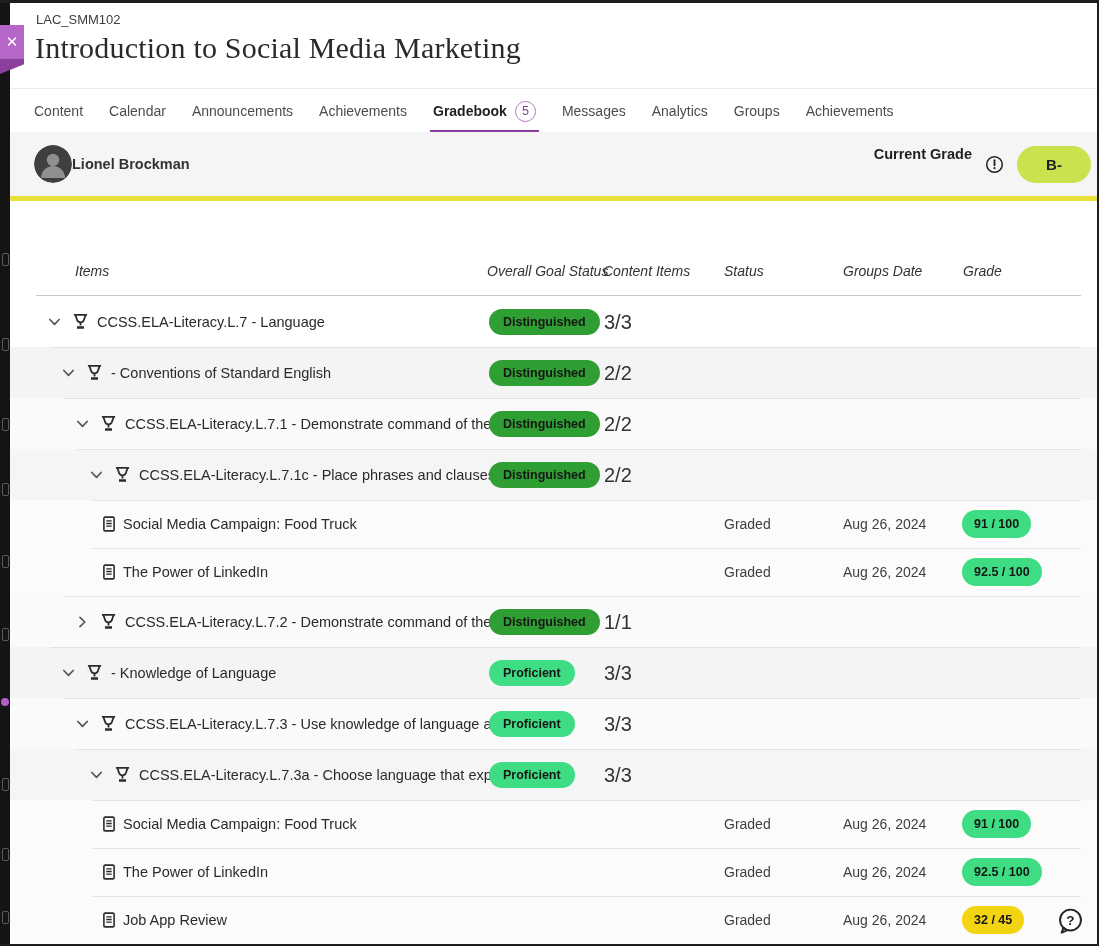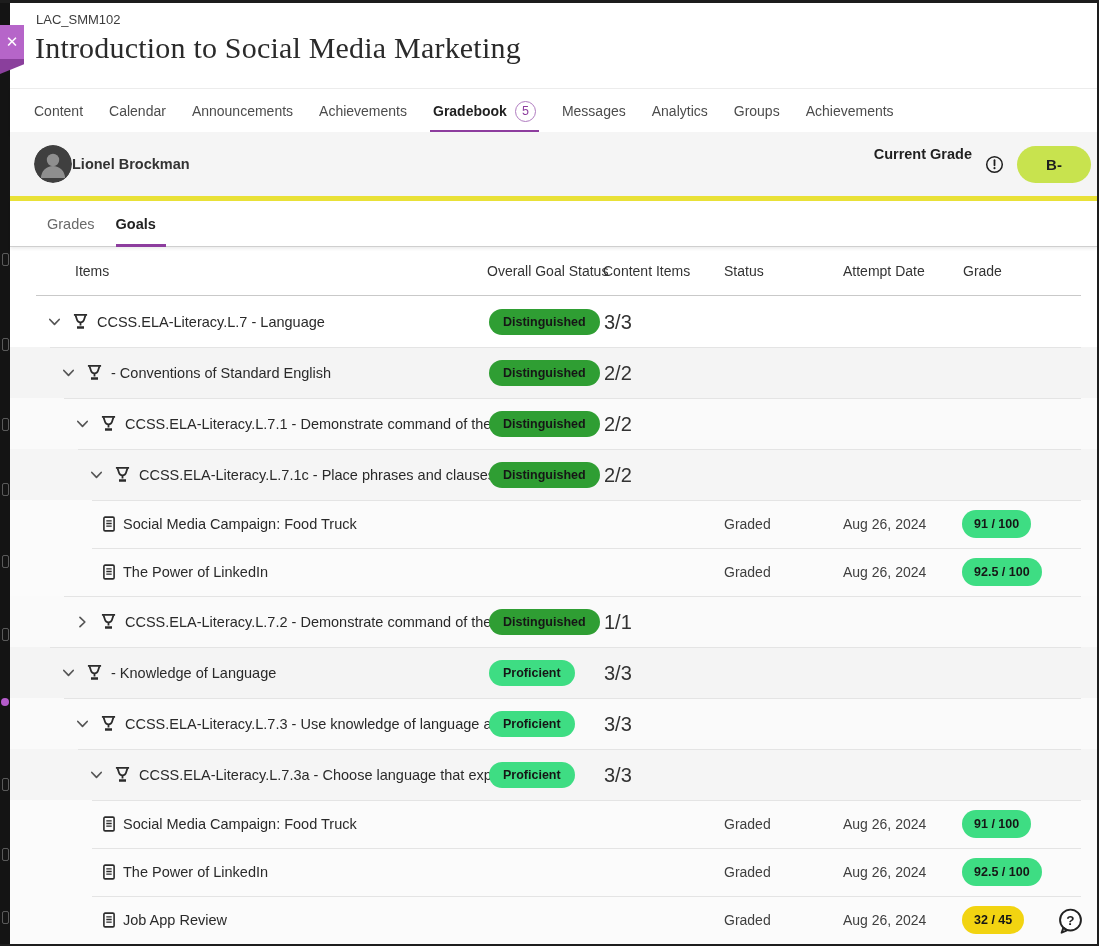--- a/index.html
+++ b/index.html
@@ -55,21 +55,21 @@
   
   .subtabs { position:absolute; top:198px; left:0; right:0; height:46px; background:#fff;
     border-bottom:1px solid #cfcfcf; box-shadow:0 2px 3px rgba(0,0,0,.07);
     display:flex; align-items:stretch; gap:21px; padding-left:37px; }
   .subtab { display:flex; align-items:center; font-size:14.5px; color:#6a6a6a; position:relative; cursor:pointer; }
   .subtab.active { color:#222; font-weight:700; }
   .subtab.active::after { content:""; position:absolute; left:0; right:-10px; bottom:-1px; height:3px;
     background:var(--accent-purple,#8d3d9e); }
 
   
-  .thead { position:absolute; top:244px; left:0; right:0; height:49px; }
+  .thead { position:absolute; top:244px; left:0; right:0; height:49px;font-style:italic; }
   .th { position:absolute; top:16px; font-size:14px; color:#333; font-weight:500; white-space:nowrap; }
   .thead::after { content:""; position:absolute; left:26px; right:16px; bottom:0; height:1px; background:#c9c9c9; }
 
   .tbody { position:absolute; top:293px; left:0; right:0; bottom:0; overflow:hidden; }
   .row { position:relative; width:100%; }
   .row.goal { height:51px; }
   .row.item { height:48px; }
   .row::before { content:""; position:absolute; top:0; left:var(--sep,26px); right:16px; height:1px; background:#e4e4e4; }
   .row.first::before { display:none; }
   .chev { position:absolute; left:var(--ind,35px); top:50%; transform:translateY(-50%);
@@ -172,31 +172,27 @@
             <circle cx="10" cy="10" r="8.2" fill="none" stroke="#1f1f1f" stroke-width="1.6"></circle>
             <path d="M10 5.4v5.4" stroke="#1f1f1f" stroke-width="1.9" stroke-linecap="round"></path>
             <circle cx="10" cy="13.9" r="1.15" fill="#1f1f1f"></circle>
           </svg>
         </button>
         <button class="grade-pill-big">B-</button>
       </div>
     </div>
     <div class="highlight-bar"></div>
 
-    <div class="subtabs" id="subtabs">
-        <div class="subtab">Grades</div>
-        <div class="subtab active">Goals</div>
-      </div>
 
     <div class="thead">
       <span class="th" style="left:65px">Items</span>
       <span class="th" style="left:477px">Overall Goal Status</span>
       <span class="th" style="left:593px">Content Items</span>
       <span class="th" style="left:714px">Status</span>
-      <span class="th" style="left:833px">Attempt Date</span>
+      <span class="th" style="left:833px">Groups Date</span>
       <span class="th" style="left:953px">Grade</span>
     </div>
 
     <div class="tbody" id="rows">
         <div class="row goal lvl0 first" style="--ind: 35px; --sep: 26px;">
           <button class="chev">
             <svg viewBox="0 0 16 16" width="15" height="15">
               <path d="M3 5.3l5 5.2 5-5.2" fill="none" stroke="#555" stroke-width="1.8" stroke-linecap="round" stroke-linejoin="round"></path>
             </svg>
           </button>

